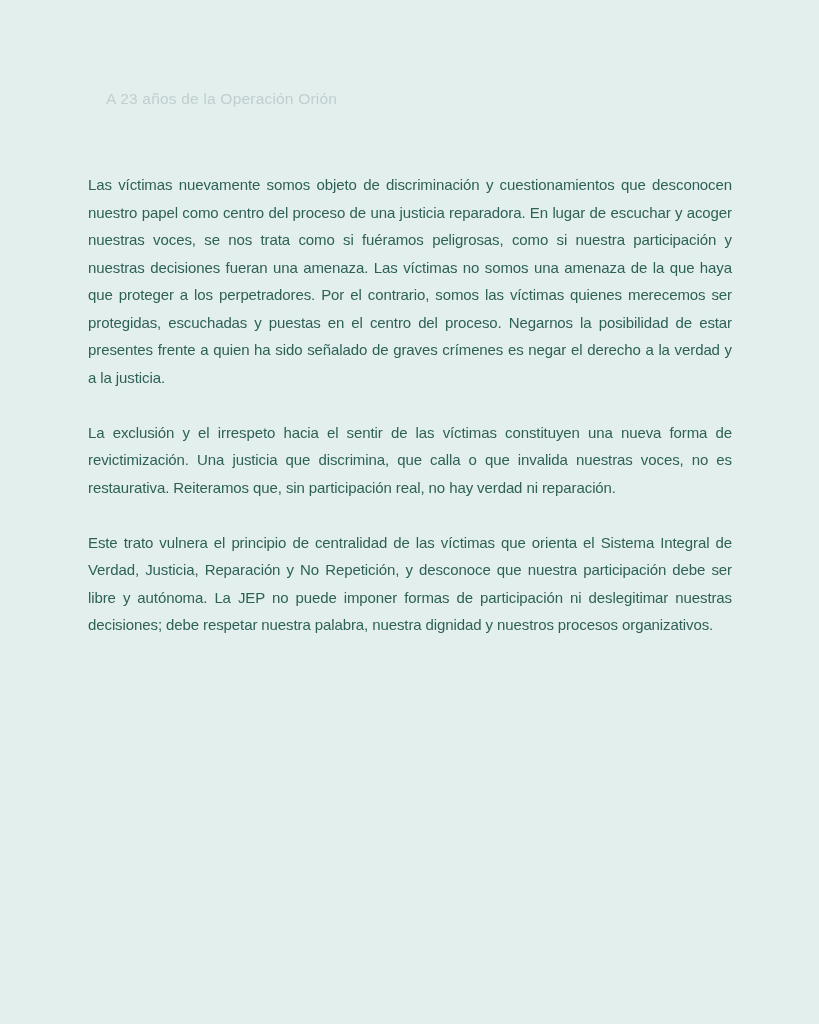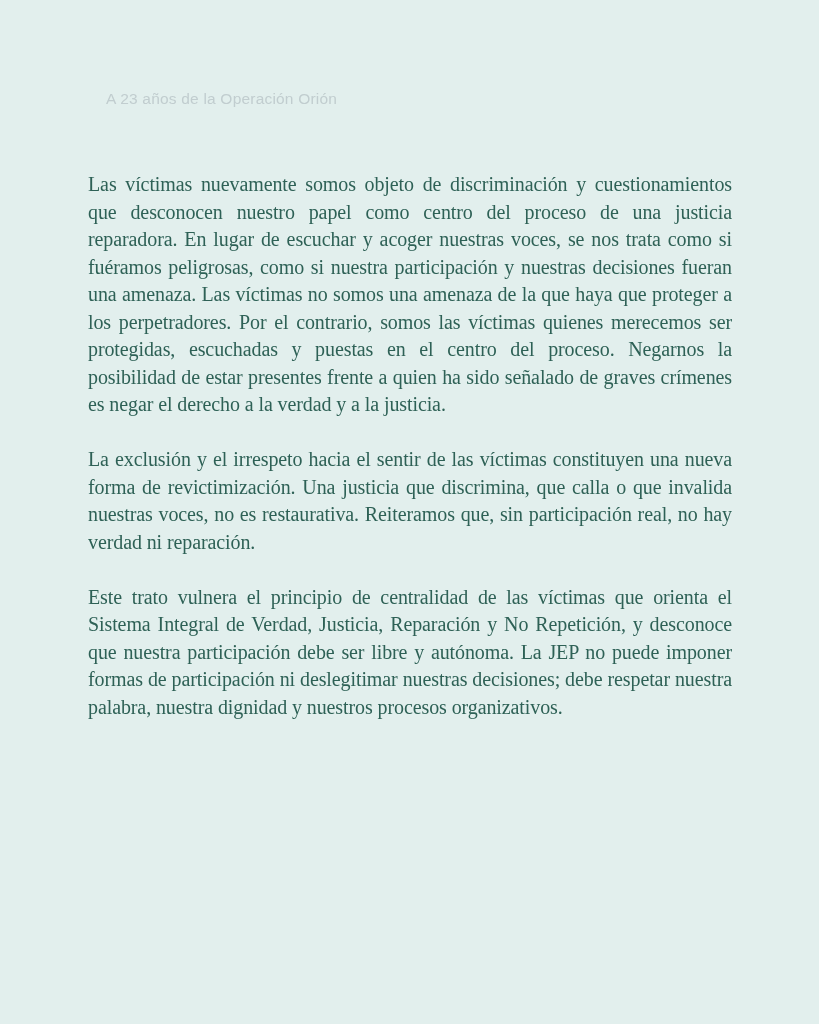--- a/index.html
+++ b/index.html
@@ -32,26 +32,25 @@
     white-space: nowrap;
   }
   .content {
     position: absolute;
     left: 88px;
     top: 171px;
     width: 644px;
   }
   .content p {
     margin: 0 0 27.5px 0;
-    font-size: 20px;
+    font-size: 15px;
     line-height: 27.5px;
     color: var(--ink);
     text-align: justify;
     letter-spacing: -0.1px;
-    font-family: Liberation Serif, serif;
   }
   .content p:last-child { margin-bottom: 0; }
 </style>
 </head>
 <body>
 
 <div class="page">
   <div class="kicker">A 23 años de la Operación Orión</div>
 
   <div class="content">

